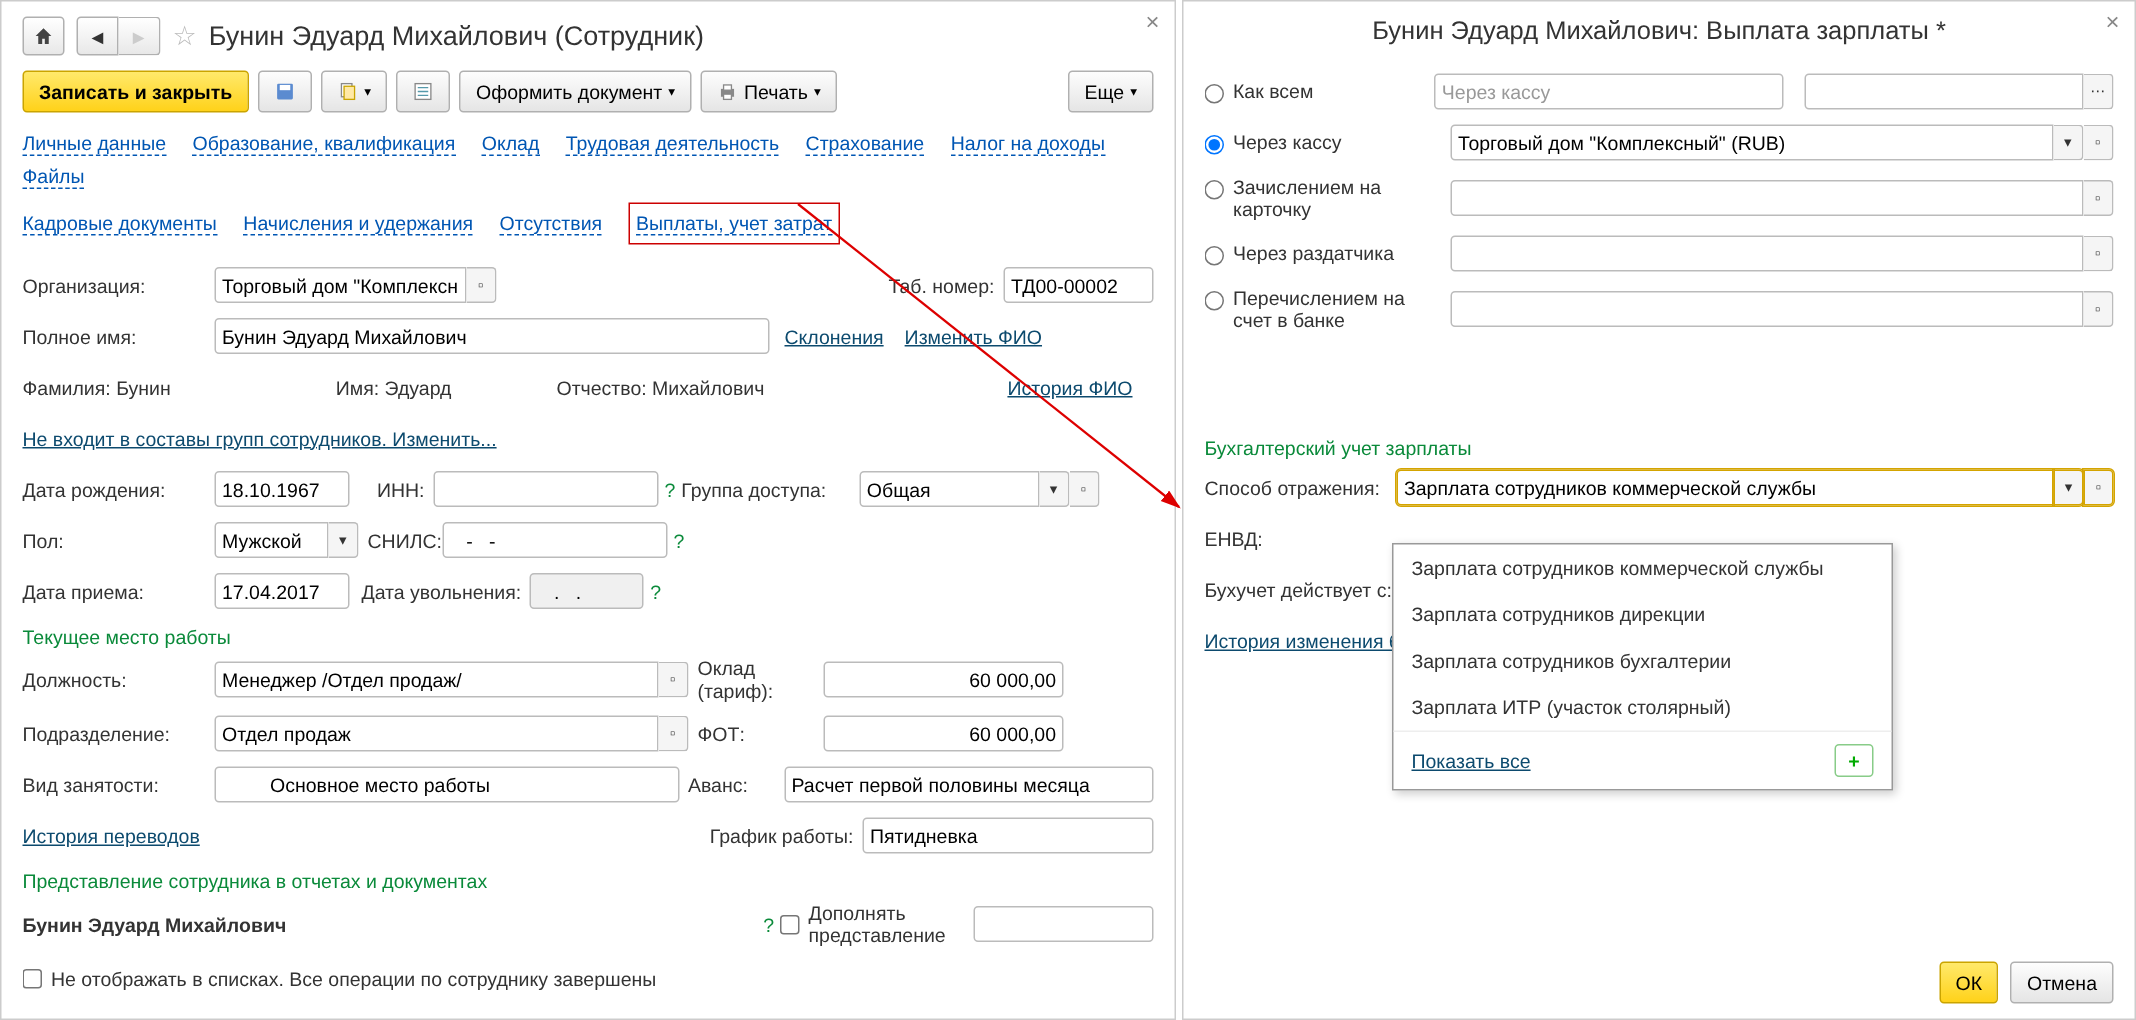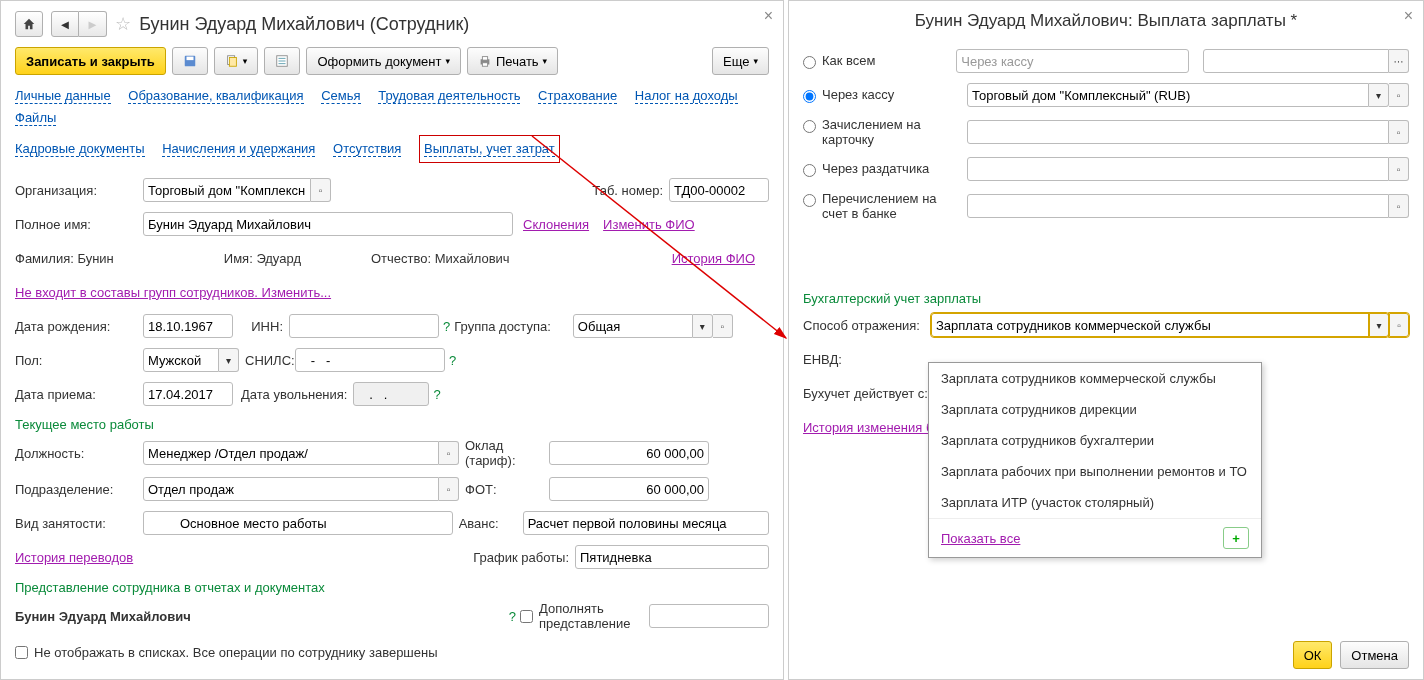--- a/index.html
+++ b/index.html
@@ -39,21 +39,21 @@
 .radio-lbl input { margin-top:3px; }
 .grow { flex:1; }
 .dropdown-popup { position:absolute; background:#fff; border:1px solid #999; box-shadow:2px 2px 6px rgba(0,0,0,0.2); left:928px; top:362px; width:334px; z-index:10; }
 .dropdown-popup .item { padding:8px 12px; cursor:pointer; }
 .dropdown-popup .footer { display:flex; justify-content:space-between; align-items:center; padding:8px 12px; border-top:1px solid #eee; }
 .plus-btn { border:1px solid #8c8; background:#fff; width:26px; height:22px; display:flex; align-items:center; justify-content:center; color:#0a0; font-weight:bold; border-radius:3px; cursor:pointer; }
 .highlight-input { border: 1px solid #d4a400 !important; outline: 1px solid #d4a400; }
 .arrow-svg { position:absolute; left:396px; top:120px; width:800px; height:250px; pointer-events:none; z-index:5;}
 .footer-btns { position:absolute; right:14px; bottom:10px; display:flex; gap:8px; }
 .chk { margin-right:6px; }
-.solid-link { color:#a21caf; text-decoration:underline; cursor:pointer; margin-right:14px;text-align:right; }
+.solid-link { color:#0c4a6e; text-decoration:underline; cursor:pointer; margin-right:14px;text-align:right; }
 .small-icon { width:14px; height:14px; }
 .num-right { text-align:right; }
 .bold { font-weight:bold; }
 </style>
 </head>
 <body>
 
 <div class="container">
 
   <div class="pane pane-left">
@@ -111,21 +111,21 @@
       <div style="flex:1"></div>
       <button class="btn">
           <span>Еще</span> 
           <span style="font-size:9px">▾</span>
         </button>
     </div>
 
     <div class="links-row">
       <a>Личные данные</a>
       <a>Образование, квалификация</a>
-      <a>Семья</a>
+      <a>Оклад</a>
       <a>Трудовая деятельность</a>
       <a>Страхование</a>
       <a>Налог на доходы</a>
       <a>Файлы</a>
     </div>
     <div class="links-row" style="margin-bottom:14px">
       <a>Кадровые документы</a>
       <a>Начисления и удержания</a>
       <a>Отсутствия</a>
       <span class="highlighted-link-box"><span class="lnk" style="margin:0">Выплаты, учет затрат</span></span>
@@ -334,21 +334,20 @@
       <button class="btn btn-ok">ОК</button>
       <button class="btn">Отмена</button>
     </div>
   </div>
 </div>
 
 <div class="dropdown-popup">
   <div class="item">Зарплата сотрудников коммерческой службы</div>
   <div class="item">Зарплата сотрудников дирекции</div>
   <div class="item">Зарплата сотрудников бухгалтерии</div>
-  <div class="item">Зарплата рабочих при выполнении ремонтов и ТО</div>
   <div class="item">Зарплата ИТР (участок столярный)</div>
   <div class="footer">
     <span class="solid-link">Показать все</span>
     <span class="plus-btn">+</span>
   </div>
 </div>
 
 <svg class="arrow-svg">
   <defs>
       <marker id="ah" markerWidth="10" markerHeight="10" refX="8" refY="3" orient="auto">

